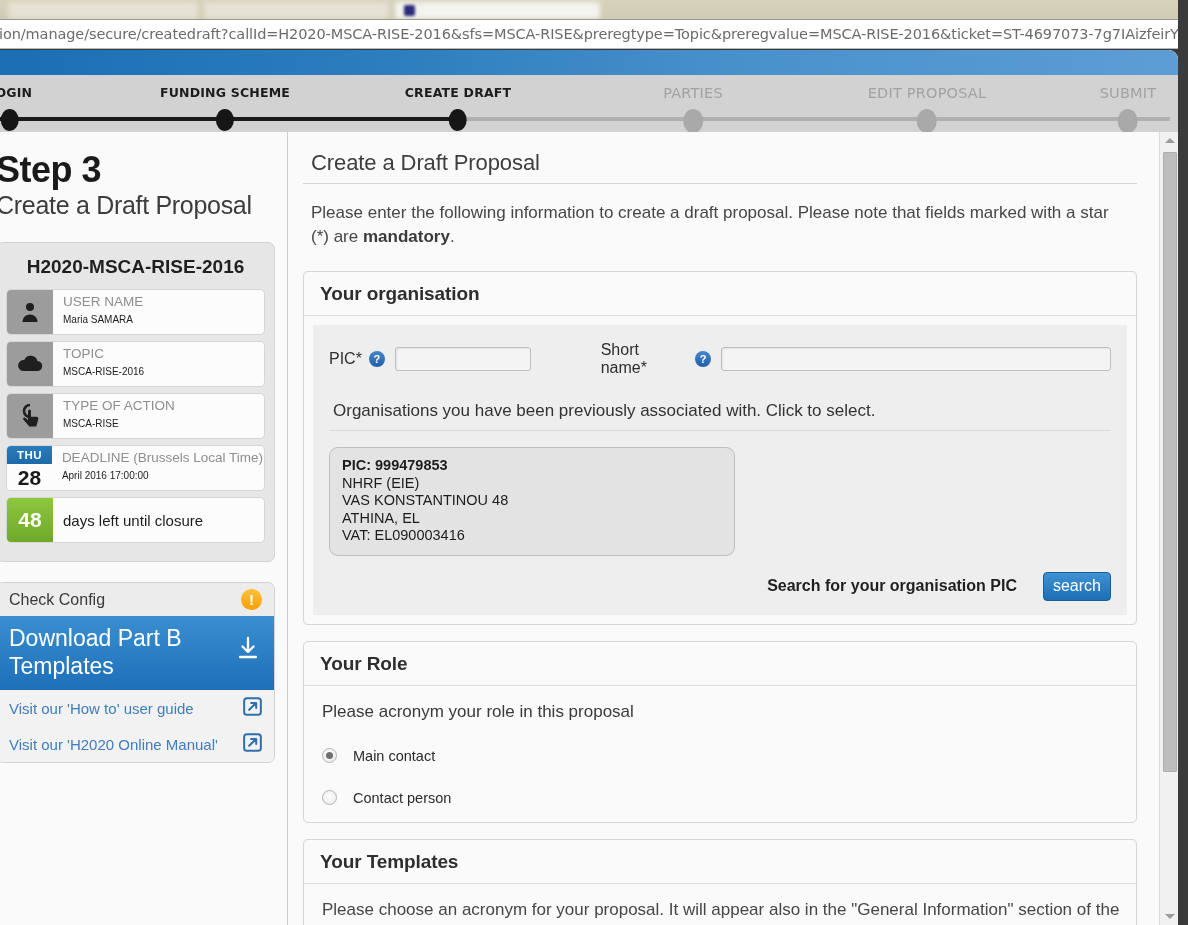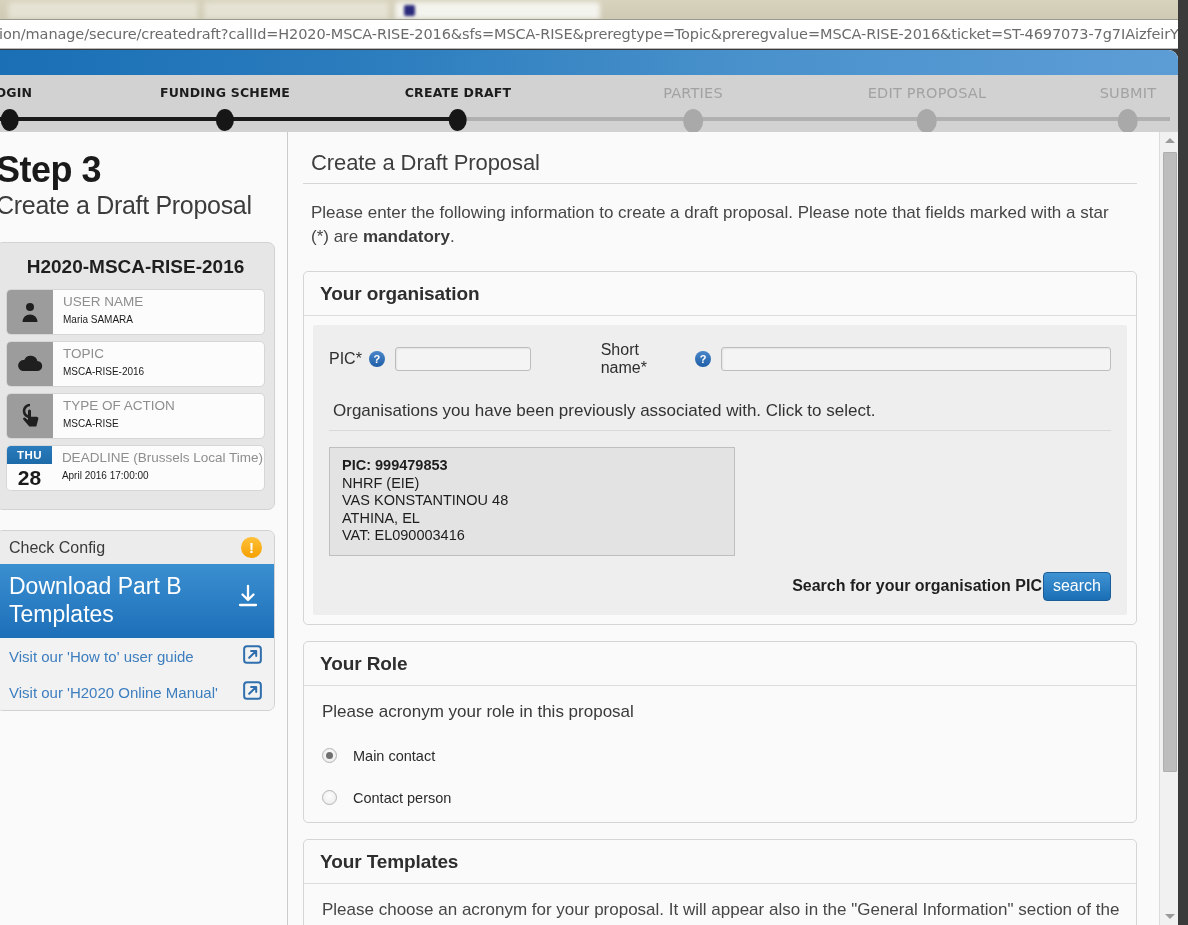--- a/index.html
+++ b/index.html
@@ -250,30 +250,30 @@
 
   .assoc-text {
     font-size: 17px; color: #333333;
     padding: 24px 0 9px 4px;
     border-bottom: 1px solid #d9d9d9;
     margin-bottom: 16px;
   }
   .orgcard {
     background: #e3e3e3;
     border: 1px solid #bfbfbf;
-    border-radius: 0;
+    border-radius: 9px;
     padding: 9px 12px 10px;
     width: 406px;
     font-size: 14.5px; color: #1d1d1d; line-height: 17.5px;
   }
   .orgcard .pic { font-weight: bold; }
 
   .searchrow {
     display: flex; align-items: center; justify-content: flex-end;
-    gap: 1px; margin-top: 16px;
+    gap: 26px; margin-top: 16px;
   }
   .searchlbl { font-size: 16px; font-weight: bold; color: #1f1f1f; }
   .searchbtn {
     background: linear-gradient(180deg,#3f92d2 0%, #1a6fb5 100%);
     color: #ffffff; font-size: 16px;
     border: 1px solid #1b5d98; border-radius: 4px;
     padding: 3px 9px 4px; cursor: pointer;
     line-height: 20px;
   }
 
@@ -415,20 +415,26 @@
           <div class="calico">
             <div class="top">THU</div>
             <div class="day">28</div>
           </div>
           <div class="txt">
             <div class="k">DEADLINE (Brussels Local Time)</div>
             <div class="v">April 2016 17:00:00</div>
           </div>
         </div>
 
+        <div class="inforow days">
+          <div class="daysico">48</div>
+          <div class="txt">
+            <div class="v">days left until closure</div>
+          </div>
+        </div>
       </div>
 
       <div class="toolpanel">
         <div class="tp-row check">
           <span>Check Config</span>
           <span class="warn-icon">!</span>
         </div>
         <div class="tp-row download">
           <span>Download Part B Templates</span>
           <span>

